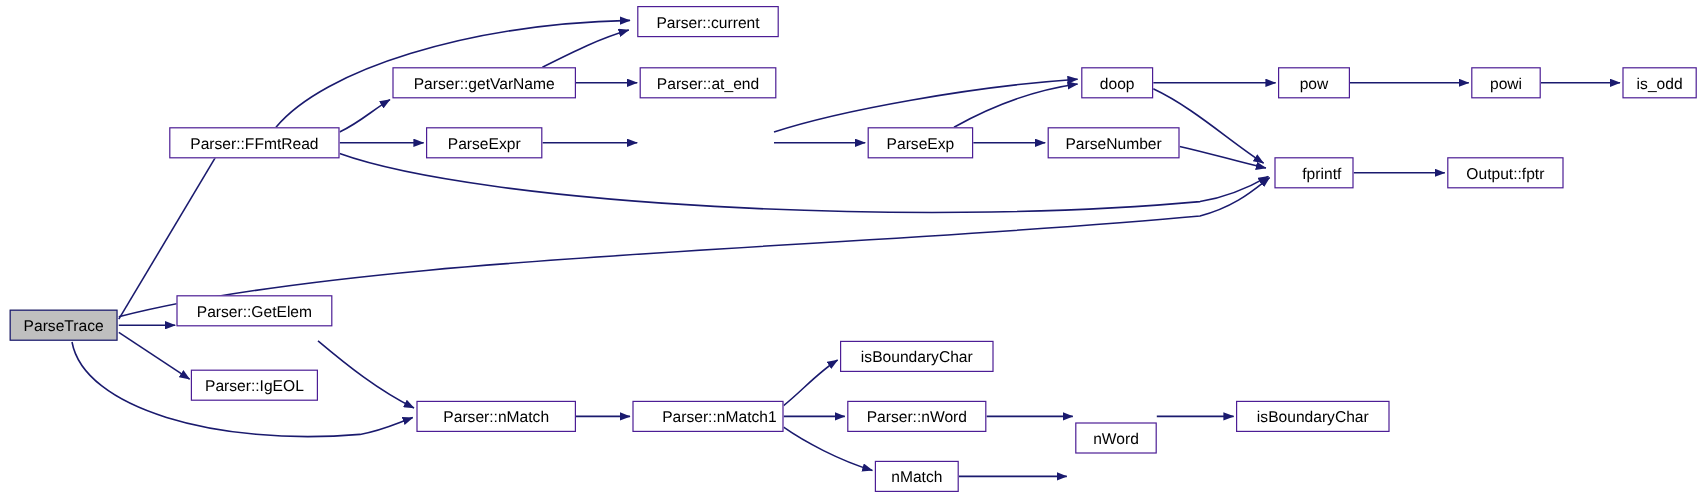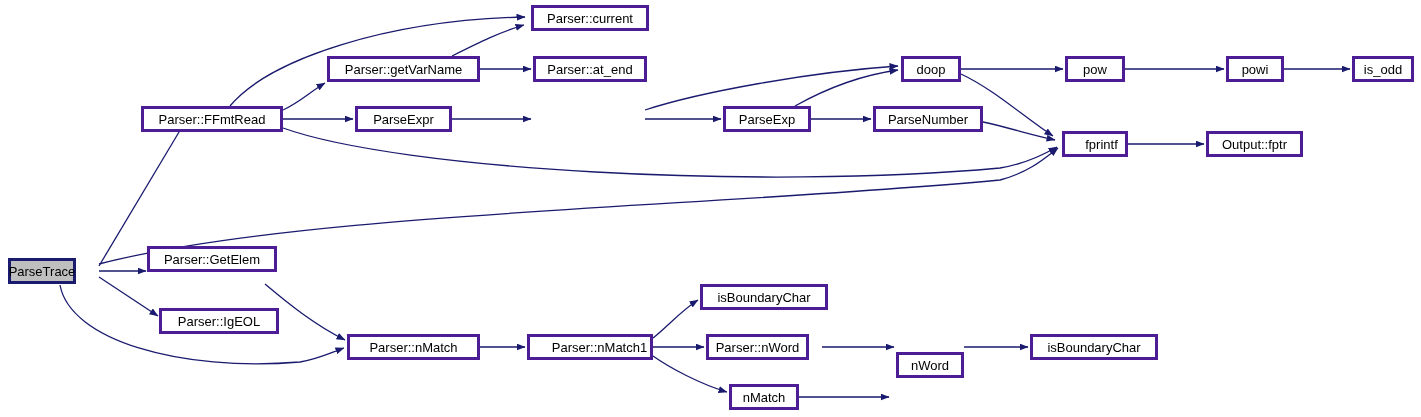--- a/index.html
+++ b/index.html
@@ -18,21 +18,21 @@
     position: absolute;
     left: 0;
     top: 0;
     width: 1421px;
     height: 417px;
     pointer-events: none;
   }
   .node {
     position: absolute;
     box-sizing: border-box;
-    border: 3px solid #4c1d95;
+    border: 1px solid #4c1d95;
     background: #ffffff;
     color: #000000;
     font-size: 13px;
     line-height: 1;
     display: flex;
     align-items: center;
     justify-content: center;
     white-space: nowrap;
     height: 26px;
   }
@@ -108,30 +108,30 @@
       <path d="M 653,356 C 670,368 700,384 727,392"></path>
 
       <path d="M 822,347 L 894,347"></path>
 
       <path d="M 964,347 L 1028,347"></path>
 
       <path d="M 799,397 L 889,397"></path>
     </g>
   </svg>
 
-  <div class="node root" style="left:8px; top:258px; width:68px;text-align:right;">
+  <div class="node root" style="left:8px; top:258px; width:90px;text-align:right;">
       <span>ParseTrace</span>
     </div>
   <div class="node" style="left:141px; top:106px; width:142px;">
       <span>Parser::FFmtRead</span>
     </div>
   <div class="node" style="left:147px; top:246px; width:130px;">
       <span>Parser::GetElem</span>
     </div>
-  <div class="node" style="left:159px; top:308px; width:120px;">
+  <div class="node" style="left:159px; top:308px; width:106px;">
       <span>Parser::IgEOL</span>
     </div>
   <div class="node" style="left:355px; top:106px; width:97px;">
       <span>ParseExpr</span>
     </div>
   <div class="node" style="left:327px; top:56px; width:153px;">
       <span>Parser::getVarName</span>
     </div>
   <div class="node" style="left:347px; top:334px; width:133px;">
       <span>Parser::nMatch</span>
@@ -144,21 +144,21 @@
     </div>
   <div class="node" style="left:527px; top:334px; width:126px;padding-left:19px;">
       <span>Parser::nMatch1</span>
     </div>
   <div class="node" style="left:723px; top:106px; width:88px;">
       <span>ParseExp</span>
     </div>
   <div class="node" style="left:700px; top:284px; width:128px;">
       <span>isBoundaryChar</span>
     </div>
-  <div class="node" style="left:706px; top:334px; width:103px;">
+  <div class="node" style="left:706px; top:334px; width:116px;">
       <span>Parser::nWord</span>
     </div>
   <div class="node" style="left:729px; top:384px; width:70px;align-items:center;">
       <span>nMatch</span>
     </div>
   <div class="node" style="left:901px; top:56px; width:60px;">
       <span>doop</span>
     </div>
   <div class="node" style="left:873px; top:106px; width:110px;">
       <span>ParseNumber</span>

